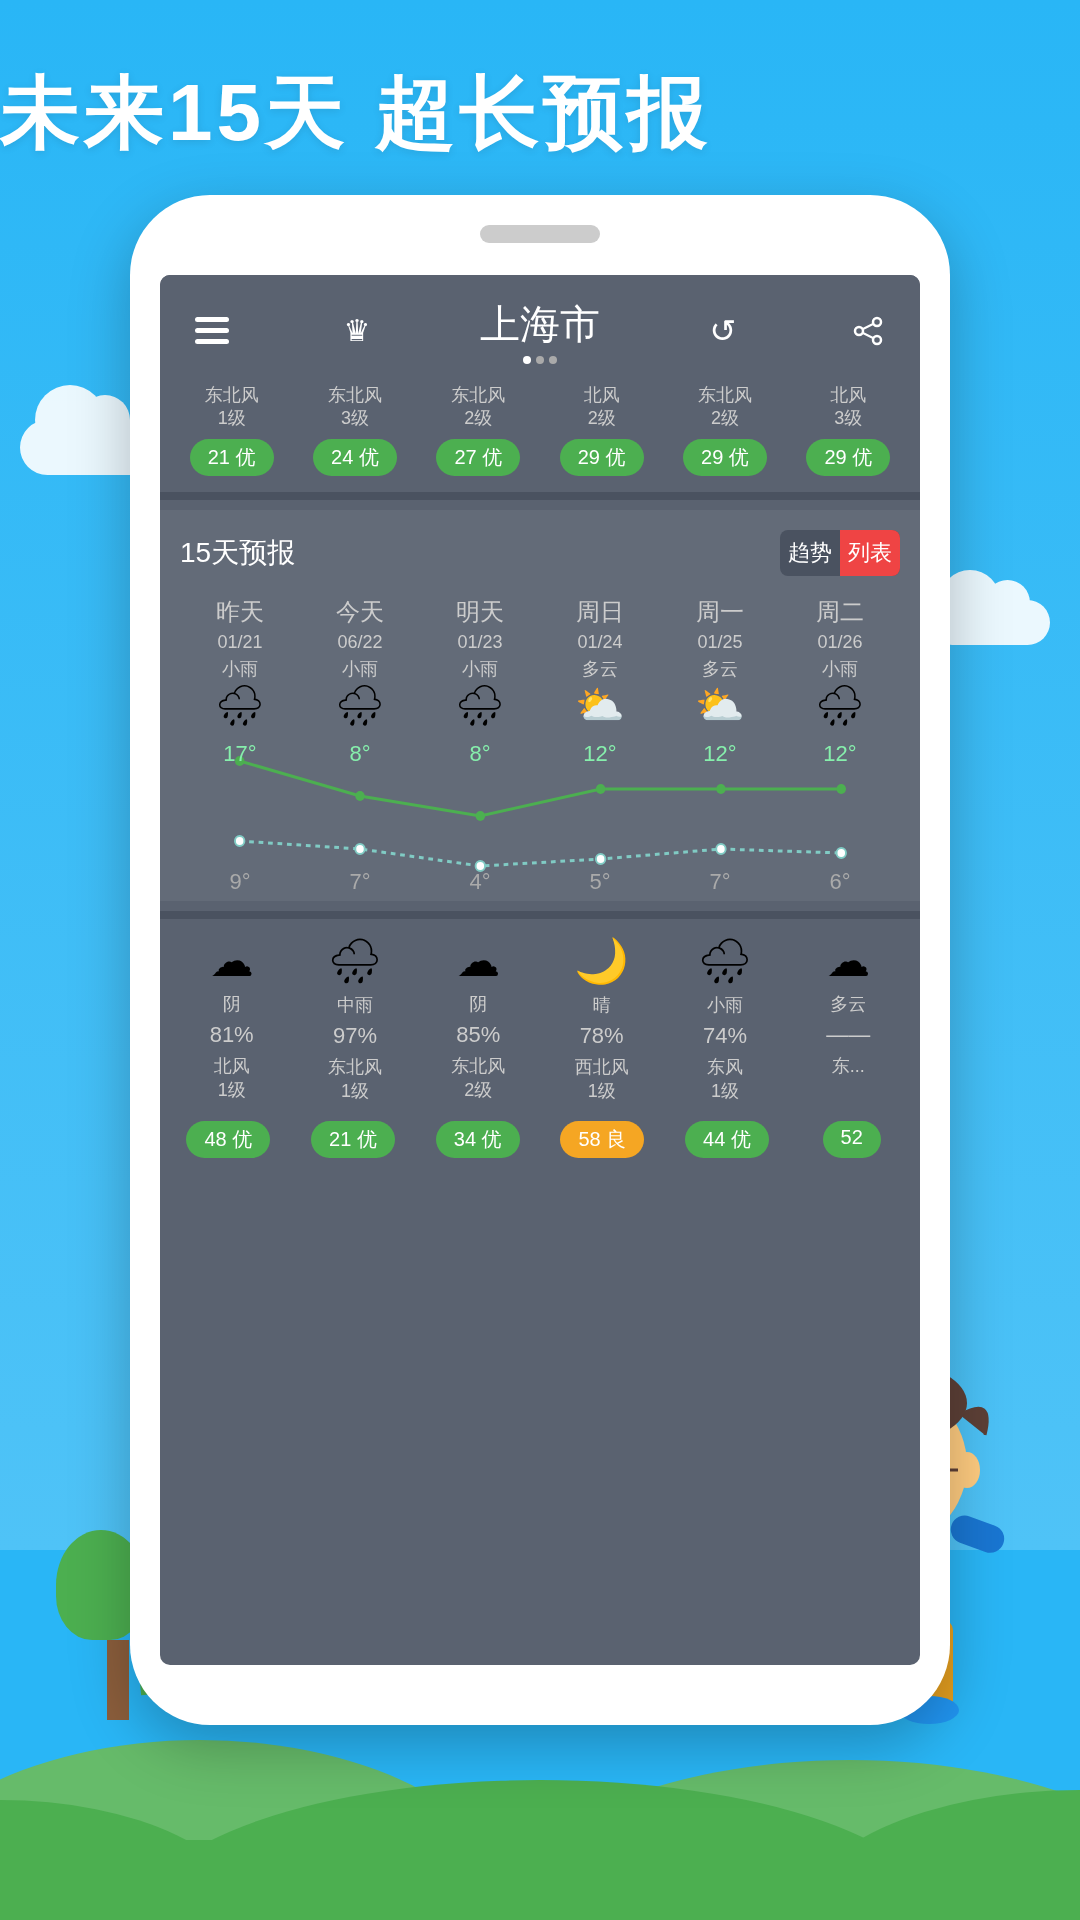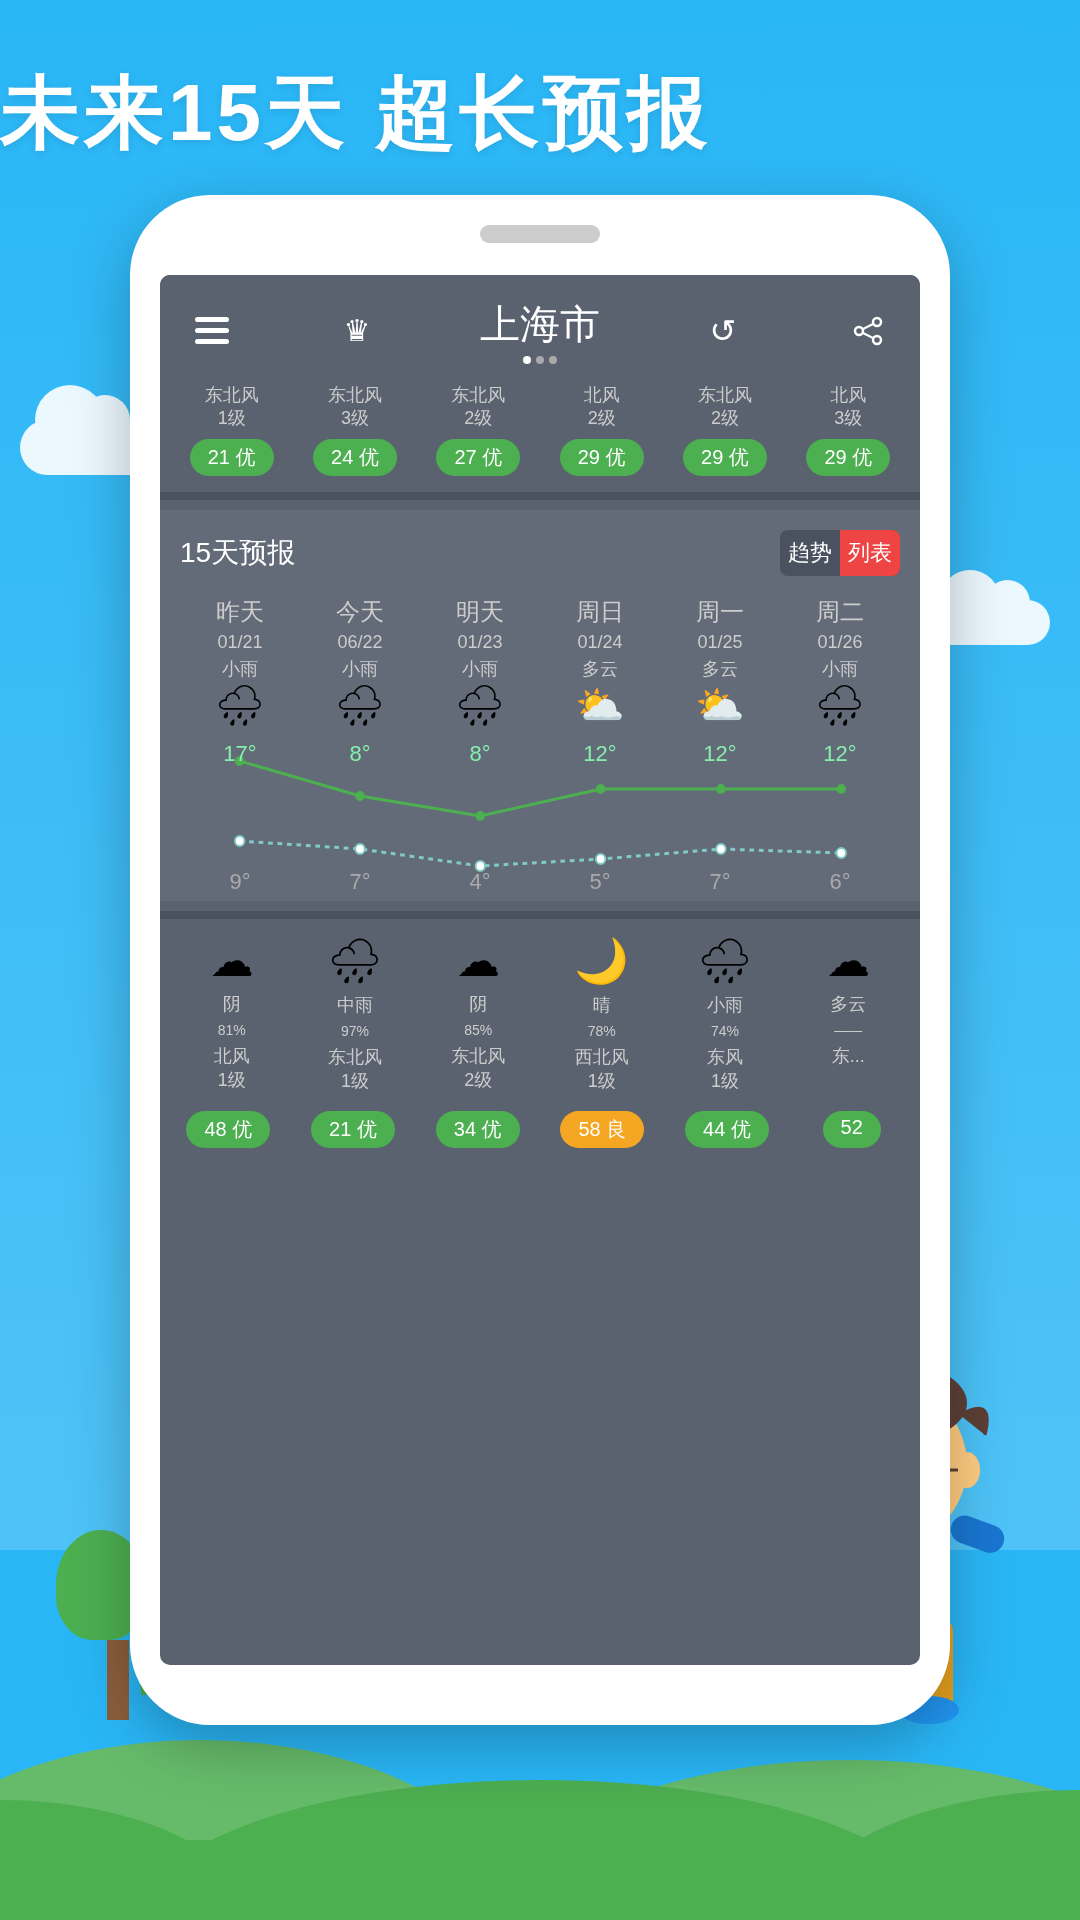--- a/index.html
+++ b/index.html
@@ -284,21 +284,21 @@
       font-size: 44px;
     }
 
     .bottom-condition {
       color: #ccc;
       font-size: 18px;
     }
 
     .bottom-humidity {
       color: #ccc;
-      font-size: 14px;
+      font-size: 22px;
     }
 
     .bottom-wind {
       color: #ccc;
       font-size: 18px;
       text-align: center;
     }
 
     
     .bottom-aqi-row {

